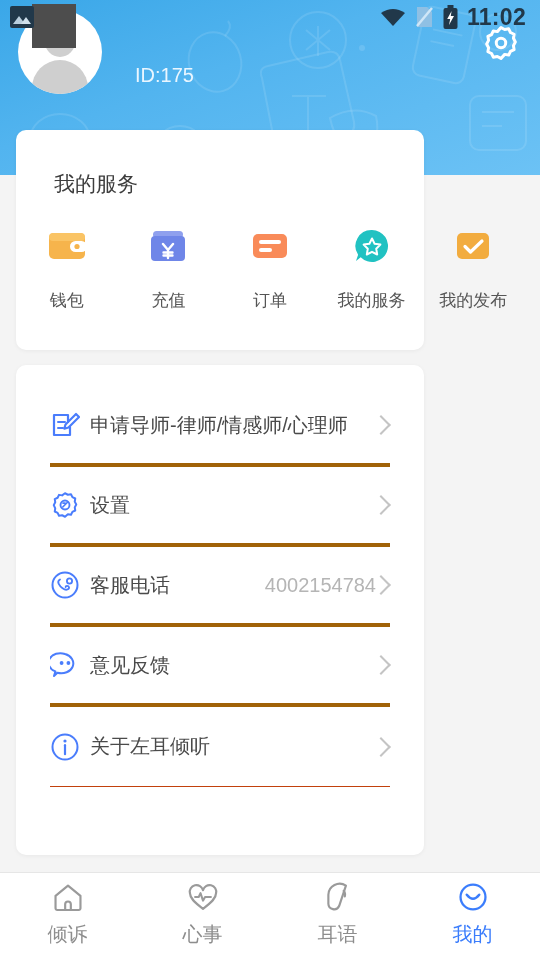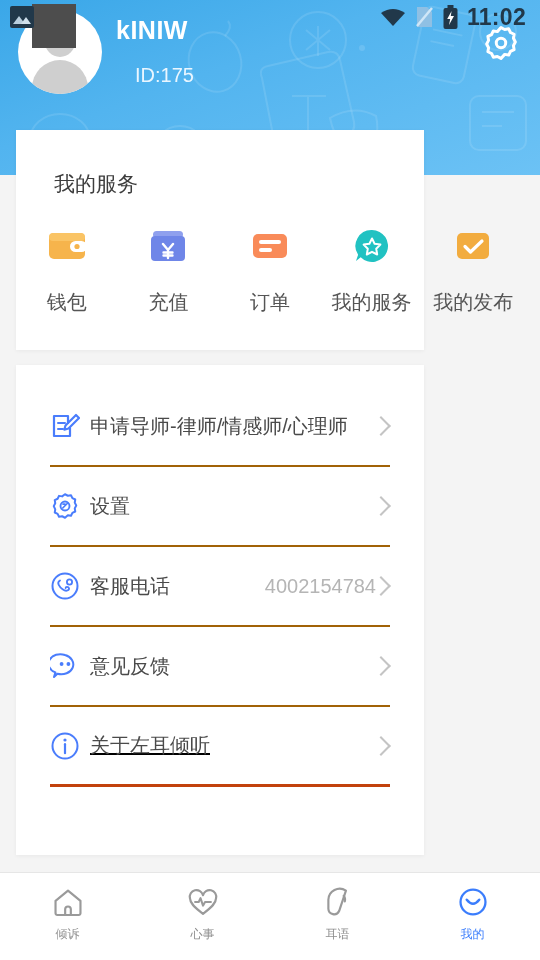--- a/index.html
+++ b/index.html
@@ -58,58 +58,58 @@
   .uname { position:absolute; left:116px; top:16px; color:#fff;
     font-size:25px; font-weight:bold; letter-spacing:.5px; z-index:4; }
   .uid { position:absolute; left:116px; top:64px; color:#eaf6ff;
     font-size:20px; z-index:4;margin-left:19px; }
 
   .gear-btn { position:absolute; right:18px; top:22px; width:42px; height:42px; z-index:6; }
 
   
   .card {
     position:absolute; left:16px; width:408px;
-    background:#fff; border-radius:0;
+    background:#fff; border-radius:10px;
     box-shadow:0 1px 4px rgba(0,0,0,.05);
   }
   #service-card { top:130px; height:220px; }
   #menu-card   { top:365px; height:490px; }
 
   .card-title { position:absolute; left:38px; top:40px; font-size:21px; color:#3d3d3d; }
 
   .services { position:absolute; left:0; top:95px; width:508px;
     display:flex; }
   .svc { flex:1; display:flex; flex-direction:column; align-items:center; }
   .svc-ico { width:42px; height:42px; position:relative; }
-  .svc-lbl { margin-top:22px; font-size:20px; color:#555; white-space:nowrap; }
+  .svc-lbl { margin-top:22px; font-size:17px; color:#555; white-space:nowrap; }
 
   
   .row {
     position:relative; height:80px; margin:0 34px;
-    display:flex; align-items:center; border-bottom:2px solid #a16207;
-  }
-  .row:last-child { border-bottom:3px solid #c2410c;text-decoration:underline; }
+    display:flex; align-items:center; border-bottom:4px solid #a16207;
+  }
+  .row:last-child { border-bottom:1px solid #c2410c; }
   .row-ico { width:30px; height:30px; flex:0 0 30px; margin-right:10px; }
   .row-lbl { font-size:20px; color:#4a4a4a; }
   .row-val { margin-left:auto; font-size:20px; color:#b5b5b5; margin-right:14px; }
   .chev { position:absolute; right:0; width:14px; height:14px;
     border-top:2px solid #c4c4c4; border-right:2px solid #c4c4c4;
     transform:rotate(45deg); }
   .row .chev { margin-right:2px; }
   .menu-inner { padding-top:22px; }
 
   
   .tabbar {
     position:absolute; left:0; bottom:0; width:540px; height:88px;
     background:#fff; border-top:1px solid #e6e6e6; display:flex; z-index:8;
   }
   .tab { flex:1; display:flex; flex-direction:column; align-items:center;
     justify-content:center; padding-bottom:6px; }
   .tab-ico { width:34px; height:34px; }
-  .tab-lbl { margin-top:7px; font-size:12px; color:#8d8d8d; }
+  .tab-lbl { margin-top:7px; font-size:20px; color:#8d8d8d; }
   .tab.active .tab-lbl { color:#3b7dfc; }
 </style>
 </head>
 <body>
 
 <div id="app">
 
   <div class="header">
 
     <svg class="header-deco" viewBox="0 0 540 175" fill="none" stroke="#ffffff" stroke-opacity="0.22" stroke-width="2">
@@ -153,21 +153,20 @@
     </div>
 
     <div class="avatar-wrap">
       <div class="avatar">
         <div class="head"></div>
         <div class="body"></div>
       </div>
     </div>
     <div class="avatar-badge"></div>
 
-    <div class="uname">kINIW</div>
     <div class="uid">ID:175</div>
 
     <div class="gear-btn">
       <svg width="42" height="42" viewBox="0 0 24 24">
         <path d="M12 3.2 l2.1 1.1 2.3-.4 1 2.1 2.1 1-.4 2.3 1.1 2.1-1.1 2.1 .4 2.3-2.1 1-1 2.1-2.3-.4L12 20.8l-2.1-1.1-2.3.4-1-2.1-2.1-1 .4-2.3L3.8 12.6 4.9 10.5 4.5 8.2l2.1-1 1-2.1 2.3.4z" fill="none" stroke="#ffffff" stroke-width="1.7" stroke-linejoin="round"></path>
         <circle cx="12" cy="12" r="2.7" fill="none" stroke="#ffffff" stroke-width="1.7"></circle>
       </svg>
     </div>
   </div>
 

